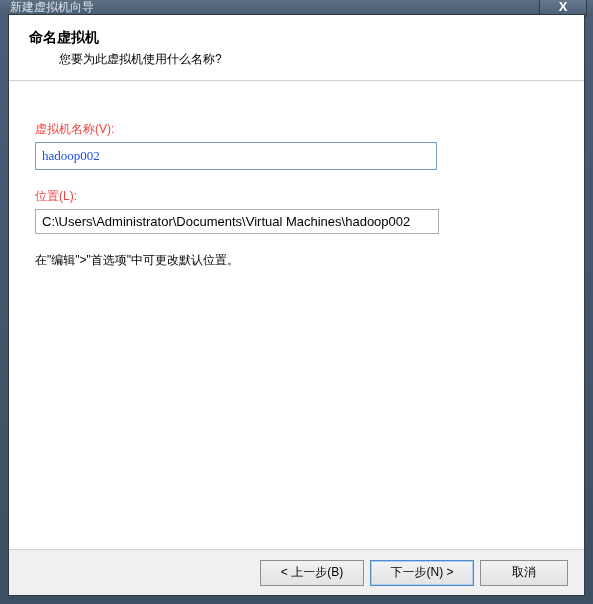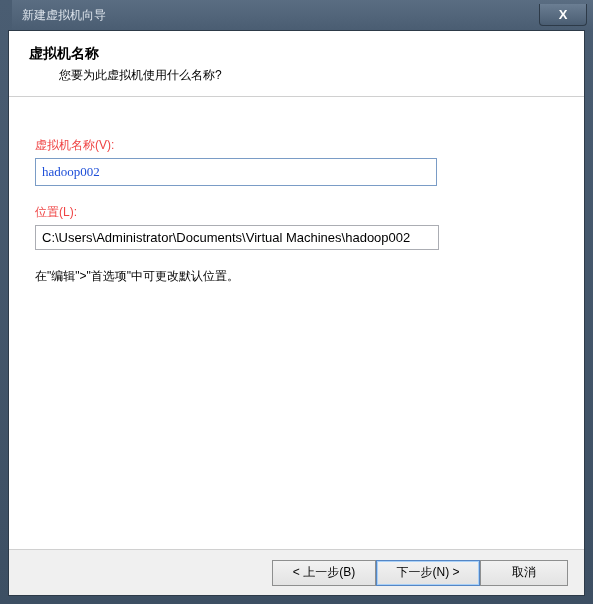--- a/index.html
+++ b/index.html
@@ -15,29 +15,28 @@
       overflow: hidden;
     }
     .window {
       width: 593px;
       height: 604px;
       background: linear-gradient(to bottom, #4a5d72 0%, #3d4f63 100%);
       display: flex;
       flex-direction: column;
     }
     .titlebar {
-      height: 30px;
+      height: 14px;
       background: linear-gradient(to bottom, #5a6d82 0%, #4a5d72 100%);
       display: flex;
       align-items: center;
       justify-content: space-between;
       padding: 0 0 0 10px;
       color: #e8ecf0;
       font-size: 12px;
-      margin-left: 12px;
     }
     .title-text {
       color: #dbe2ea;
     }
     .close-btn {
       width: 48px;
       height: 22px;
       background: linear-gradient(to bottom, #6b7e93 0%, #4a5d72 100%);
       border: 1px solid #2d3a48;
       border-top: none;
@@ -128,20 +127,21 @@
       color: #000;
       margin-top: 18px;
     }
     .button-bar {
       height: 46px;
       border-top: 1px solid #d0d0d0;
       display: flex;
       align-items: center;
       justify-content: flex-end;
       padding: 0 16px;
+      gap: 6px;
       background: #f0f0f0;
     }
     .nav-btn {
       height: 26px;
       min-width: 104px;
       padding: 0 10px;
       background: linear-gradient(to bottom, #f2f2f2 0%, #e3e3e3 100%);
       border: 1px solid #8e8f8f;
       font-size: 12px;
       cursor: pointer;
@@ -160,21 +160,21 @@
 
 <div class="window">
   <div class="titlebar">
     <span class="title-text">新建虚拟机向导</span>
     <div class="close-btn">
       <span>X</span>
     </div>
   </div>
   <div class="dialog-body">
     <div class="header-section">
-      <div class="header-title">虚拟机名称</div>
+      <div class="header-title">命名虚拟机</div>
       <div class="header-subtitle">您要为此虚拟机使用什么名称?</div>
     </div>
     <div class="form-section">
       <div class="field-label">虚拟机名称(V):</div>
       <input type="text" class="text-input" value="hadoop002" style="">
       <div class="field-spacer"></div>
       <div class="field-label">位置(L):</div>
       <div class="location-row">
         <input type="text" class="location-input" value="C:\Users\Administrator\Documents\Virtual Machines\hadoop002" style="">
       </div>

